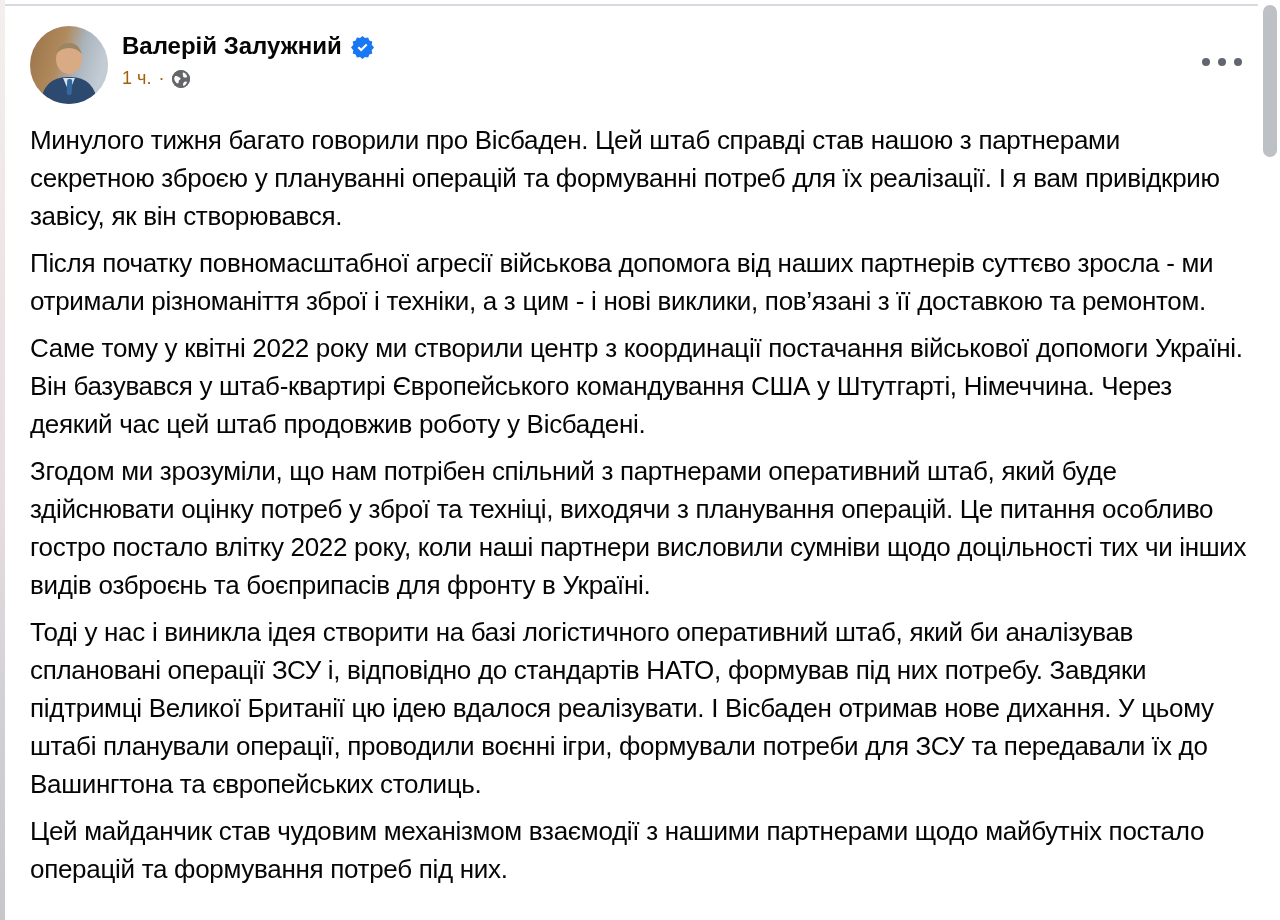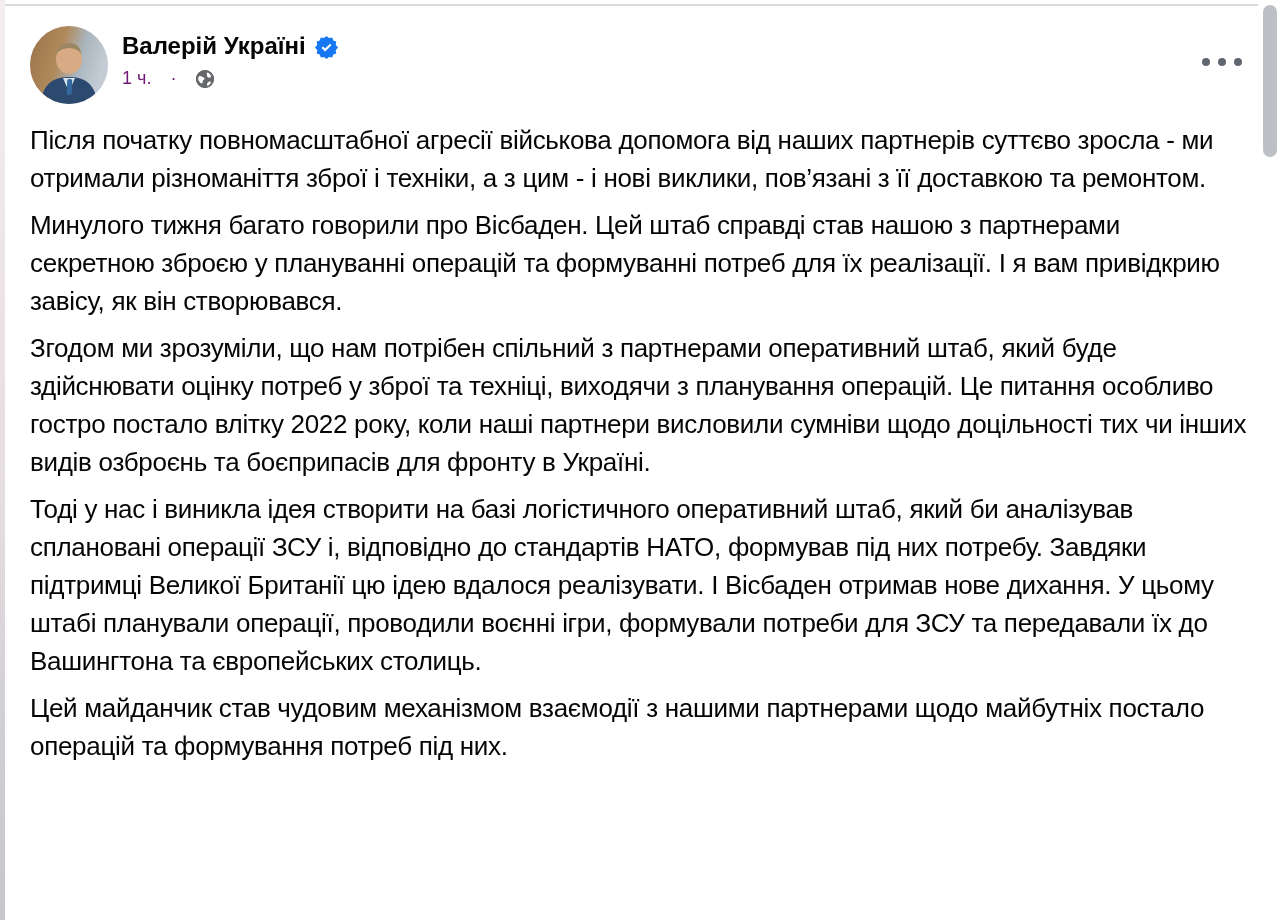--- a/index.html
+++ b/index.html
@@ -63,24 +63,24 @@
     font-size: 24px;
     font-weight: 700;
     color: #050505;
     line-height: 1.2;
     cursor: pointer;
   }
   .verified-badge { width: 23px; height: 23px; margin-top: 2px; }
   .meta-row {
     display: flex;
     align-items: flex-start;
-    gap: 19px;
+    gap: 7px;
     margin-top: 7px;
     font-size: 18px;
-    color: #701a75;
+    color: #a16207;
   }
   .meta-row .timestamp { cursor: pointer; }
   .meta-row .sep { font-size: 18px; }
   .globe-icon { width: 20px; height: 20px; margin-top: 1px; }
   .more-button {
     position: absolute;
     top: 46px;
     right: 30px;
     width: 56px; height: 32px;
     display: flex;
@@ -132,21 +132,21 @@
         <path d="M10 78 Q14 50 39 51 Q64 50 68 78 Z" fill="#2c4a70"></path>
         <path d="M33 52 L39 66 L45 52 Z" fill="#d7e4ef"></path>
         <rect x="37" y="53" width="5" height="16" rx="2" fill="#34699f" transform="rotate(2 39 60)"></rect>
         <ellipse cx="39" cy="33" rx="13" ry="15" fill="#d9ab85"></ellipse>
         <path d="M26 28 Q30 16 39 17 Q48 16 52 28 Q47 22 39 22 Q31 22 26 28 Z" fill="#9b8563"></path>
       </svg>
     </div>
 
     <div class="header-text">
       <div class="name-row">
-        <span class="author-name">Валерій Україні</span>
+        <span class="author-name">Валерій Залужний</span>
         <svg class="verified-badge" viewBox="0 0 24 24" xmlns="http://www.w3.org/2000/svg">
           <path fill="#1877F2" d="M12 0l2.6 2.1 3.3-.6 1.2 3.1 3.1 1.2-.6 3.3L24 12l-2.4 2.9.6 3.3-3.1 1.2-1.2 3.1-3.3-.6L12 24l-2.6-2.1-3.3.6-1.2-3.1-3.1-1.2.6-3.3L0 12l2.4-2.9-.6-3.3 3.1-1.2L6.1 1.5l3.3.6z"></path>
           <path fill="#ffffff" d="M10.6 16.2l-3.8-3.7 1.6-1.6 2.2 2.1 5-5 1.6 1.6z"></path>
         </svg>
       </div>
       <div class="meta-row">
         <span class="timestamp">1 ч.</span>
         <span class="sep">·</span>
         <svg class="globe-icon" viewBox="0 0 20 20" xmlns="http://www.w3.org/2000/svg">
           <circle cx="10" cy="10" r="9" fill="#65676b"></circle>
@@ -157,20 +157,21 @@
     </div>
   </div>
 
   <div class="more-button">
     <span class="dot"></span>
     <span class="dot"></span>
     <span class="dot"></span>
   </div>
 
   <div class="post-body">
+    <p>Минулого тижня багато говорили про Вісбаден. Цей штаб справді став нашою з партнерами секретною зброєю у плануванні операцій та формуванні потреб для їх реалізації. І я вам привідкрию завісу, як він створювався.</p>
     <p>Після початку повномасштабної агресії військова допомога від наших партнерів суттєво зросла - ми отримали різноманіття зброї і техніки, а з цим - і нові виклики, пов’язані з її доставкою та ремонтом.</p>
-    <p>Минулого тижня багато говорили про Вісбаден. Цей штаб справді став нашою з партнерами секретною зброєю у плануванні операцій та формуванні потреб для їх реалізації. І я вам привідкрию завісу, як він створювався.</p>
+    <p>Саме тому у квітні 2022 року ми створили центр з координації постачання військової допомоги Україні. Він базувався у штаб-квартирі Європейського командування США у Штутгарті, Німеччина. Через деякий час цей штаб продовжив роботу у Вісбадені.</p>
     <p>Згодом ми зрозуміли, що нам потрібен спільний з партнерами оперативний штаб, який буде здійснювати оцінку потреб у зброї та техніці, виходячи з планування операцій. Це питання особливо гостро постало влітку 2022 року, коли наші партнери висловили сумніви щодо доцільності тих чи інших видів озброєнь та боєприпасів для фронту в Україні.</p>
     <p>Тоді у нас і виникла ідея створити на базі логістичного оперативний штаб, який би аналізував сплановані операції ЗСУ і, відповідно до стандартів НАТО, формував під них потребу. Завдяки підтримці Великої Британії цю ідею вдалося реалізувати. І Вісбаден отримав нове дихання. У цьому штабі планували операції, проводили воєнні ігри, формували потреби для ЗСУ та передавали їх до Вашингтона та європейських столиць.</p>
     <p>Цей майданчик став чудовим механізмом взаємодії з нашими партнерами щодо майбутніх постало операцій та формування потреб під них.</p>
   </div>
 
 </div>
 
 </body></html>

